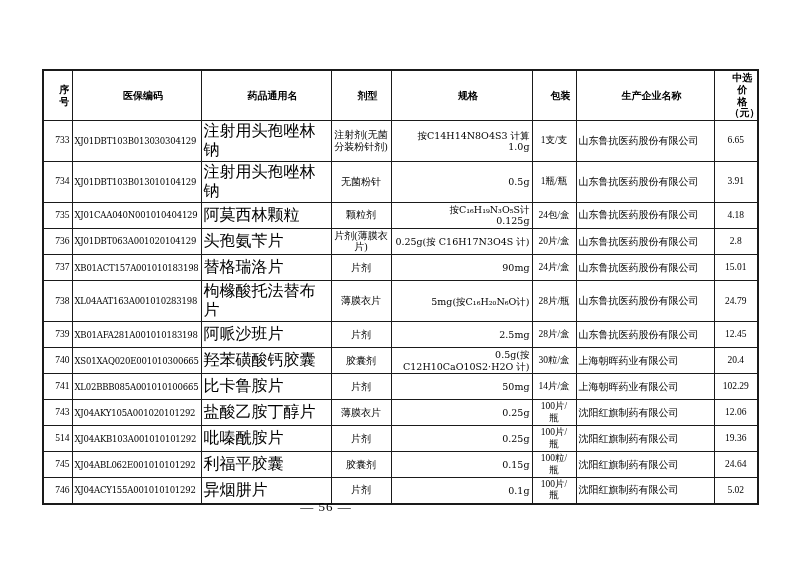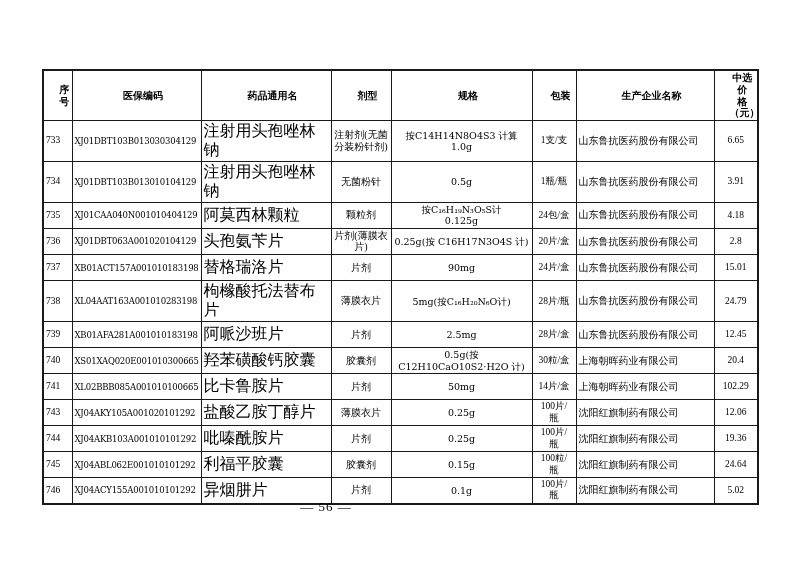--- a/index.html
+++ b/index.html
@@ -34,25 +34,25 @@
   }
   table.drug-table th {
     font-weight: bold;
     font-size: 10px;
     text-align: center;
     height: 32px;
     font-family: "Liberation Serif", "DejaVu Serif", serif;
     padding-left: 15px;
   }
   table.drug-table tbody td { height: 26px; }
-  .cell-seq     { text-align: left; font-size: 9.5px; }
+  .cell-seq     { text-align: right; font-size: 9.5px; }
   .cell-code    { text-align: left;  font-size: 8.5px; padding-left: 3px; font-family: "DejaVu Serif", "Liberation Serif", serif; letter-spacing: -0.2px; }
   .cell-name    { text-align: left;  font-size: 16px;  padding-left: 4px; }
   .cell-form    { text-align: center; font-size: 10px; }
-  .cell-spec    { text-align: center;  font-size: 9.5px; padding-left: 3px; font-family: "DejaVu Serif", "Liberation Serif", serif; }
+  .cell-spec    { text-align: right;  font-size: 9.5px; padding-left: 3px; font-family: "DejaVu Serif", "Liberation Serif", serif; }
   .cell-pack    { text-align: center; font-size: 9.5px; }
   .cell-company { text-align: left;  font-size: 10px;  padding-left: 4px; }
   .cell-price   { text-align: center; font-size: 9.5px; }
   .page-number {
     position: absolute;
     left: 0; top: 499px;
     width: 652px;
     text-align: center;
     font-size: 13px;
     letter-spacing: 1px;
@@ -187,21 +187,21 @@
           <td class="cell-code">XJ04AKY105A001020101292</td>
           <td class="cell-name">盐酸乙胺丁醇片</td>
           <td class="cell-form">薄膜衣片</td>
           <td class="cell-spec">0.25g</td>
           <td class="cell-pack">100片/
 瓶</td>
           <td class="cell-company">沈阳红旗制药有限公司</td>
           <td class="cell-price">12.06</td>
         </tr>
         <tr>
-          <td class="cell-seq">744</td>
+          <td class="cell-seq">514</td>
           <td class="cell-code">XJ04AKB103A001010101292</td>
           <td class="cell-name">吡嗪酰胺片</td>
           <td class="cell-form">片剂</td>
           <td class="cell-spec">0.25g</td>
           <td class="cell-pack">100片/
 瓶</td>
           <td class="cell-company">沈阳红旗制药有限公司</td>
           <td class="cell-price">19.36</td>
         </tr>
         <tr>

